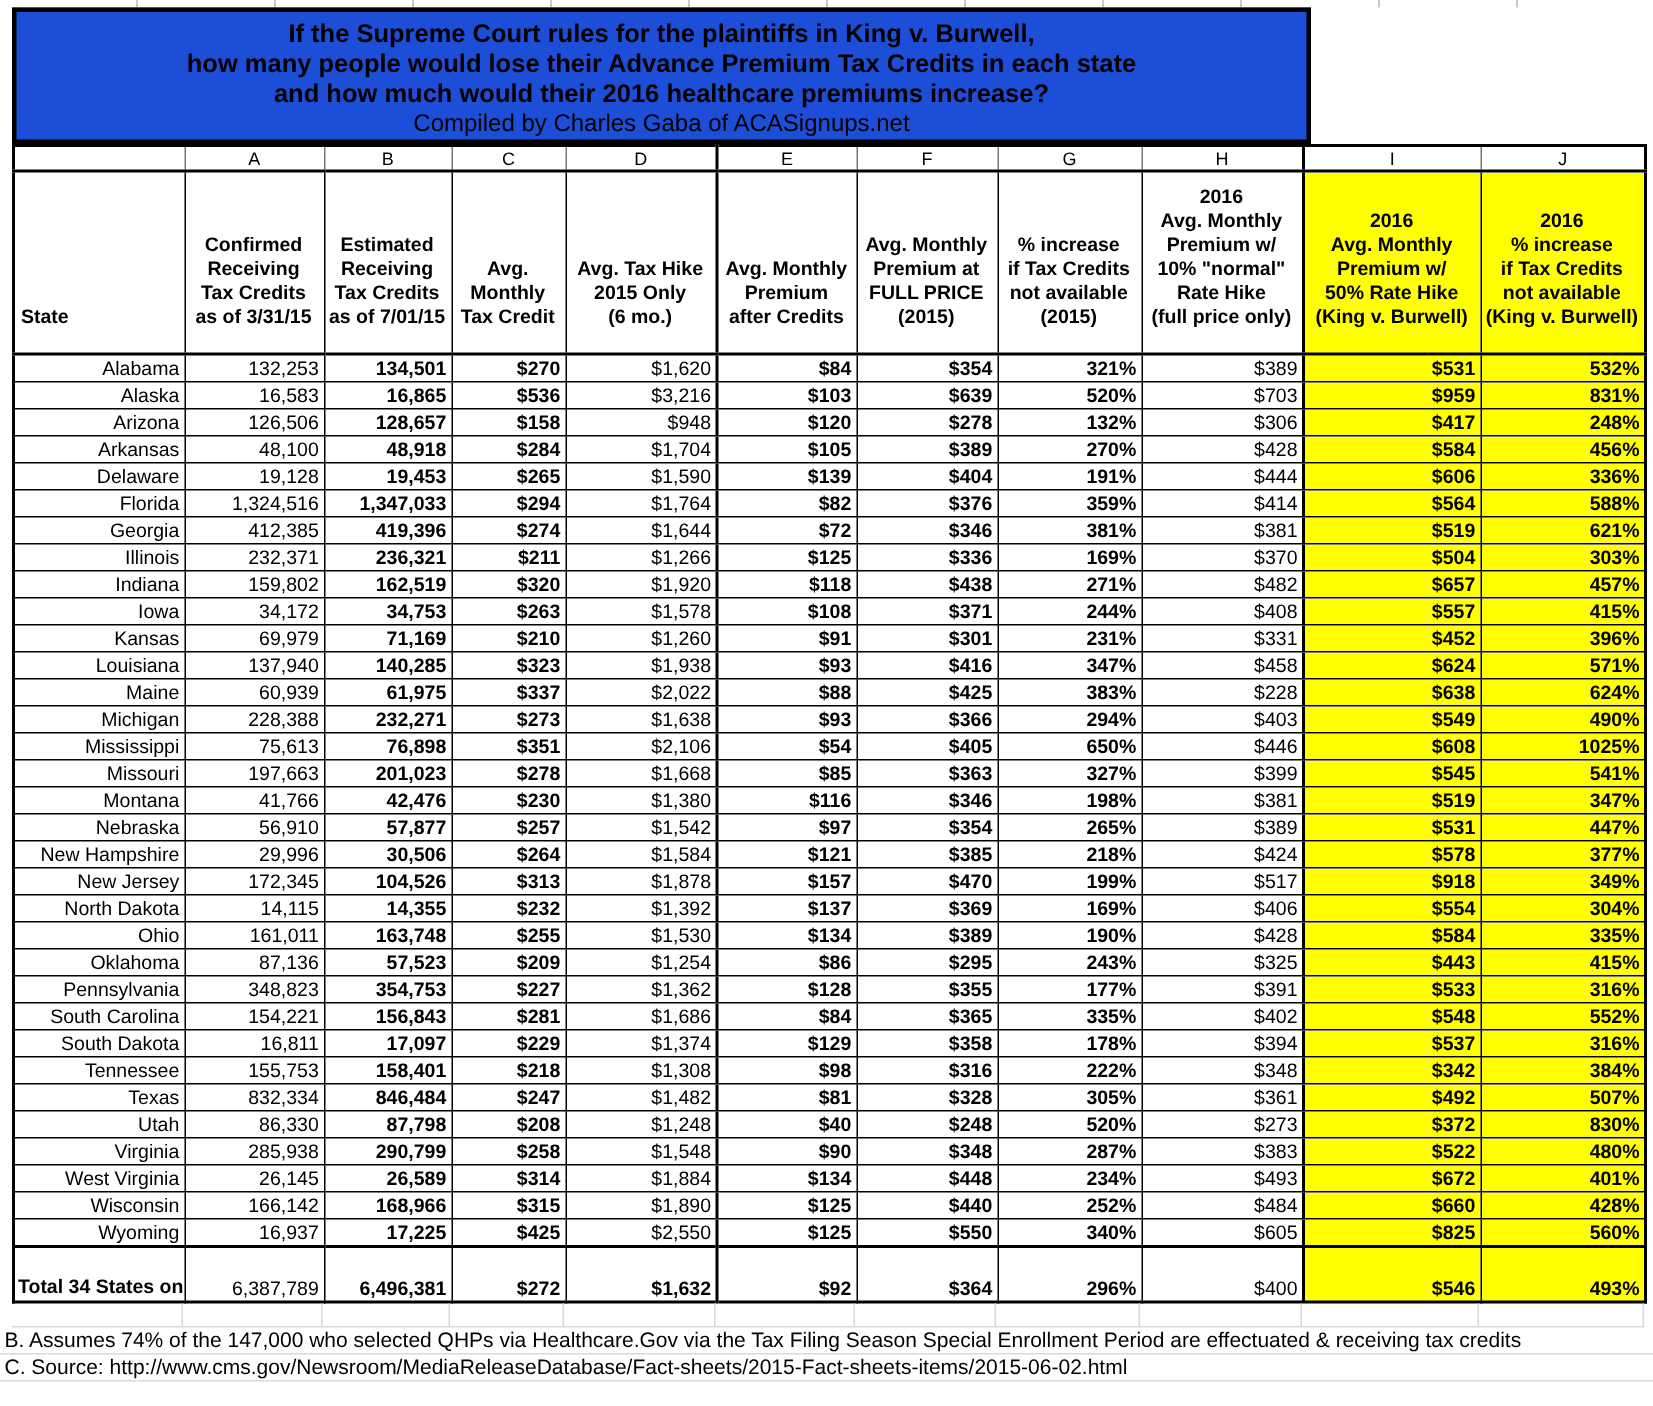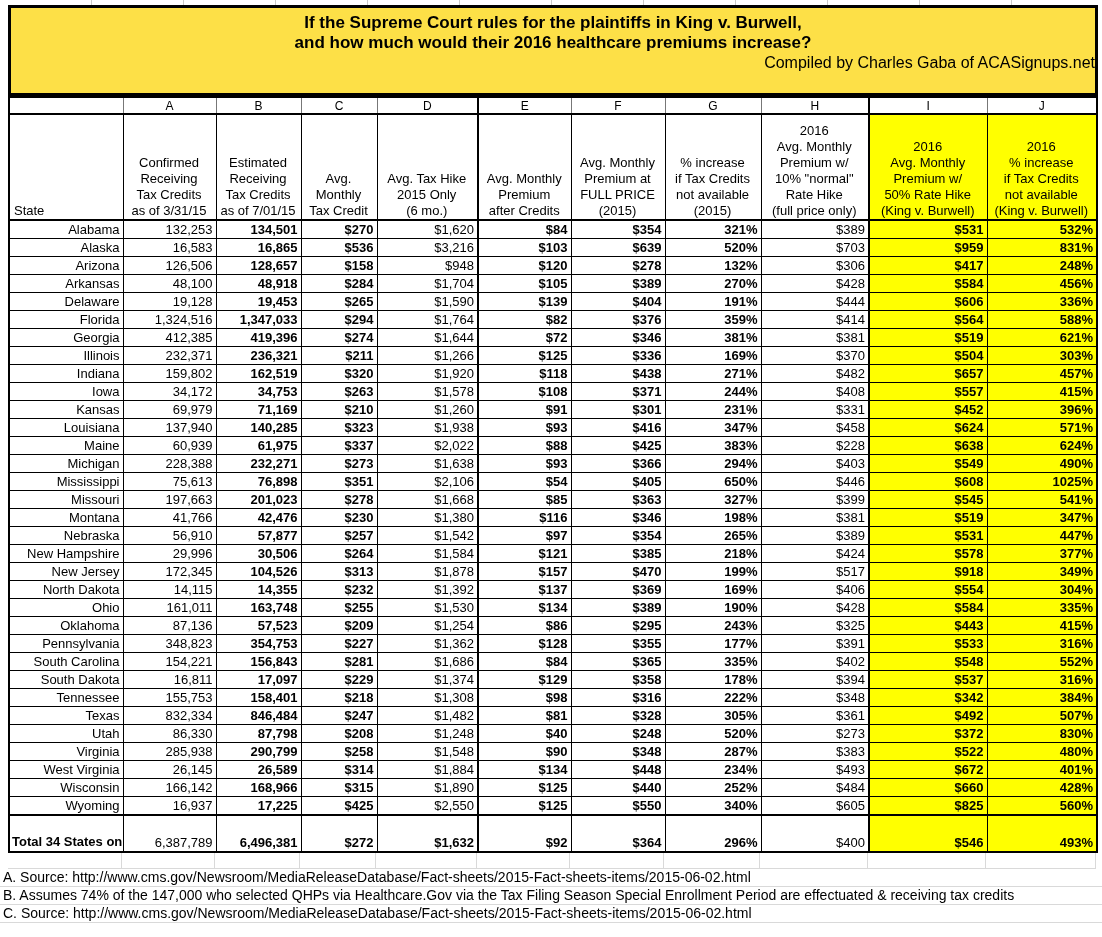--- a/index.html
+++ b/index.html
@@ -1,50 +1,51 @@
 <!DOCTYPE html>
 <html><head>
 <meta charset="utf-8">
 <style>
   html,body{margin:0;padding:0;background:#fff;}
   body{width:1102px;height:937px;font-family:"Liberation Sans",sans-serif;color:#000;overflow:hidden;}
   .top-strip{height:5px;width:1102px;
     background-image:repeating-linear-gradient(to right,#fff 0,#fff 91px,#c9c9c9 91px,#c9c9c9 92px);}
-  .title-box{margin-left:8px;width:1090px;height:91px;border:3px solid #000;box-sizing:border-box;
-    text-align:center;padding-top:5px;background:#fde047;}
+  .title-box{margin-left:8px;width:866px;height:91px;border:3px solid #000;box-sizing:border-box;
+    text-align:center;padding-top:5px;background:#1d4ed8;}
   .title-line{font-weight:bold;font-size:17px;line-height:20px;}
-  .compiled-line{font-size:16px;line-height:20px;text-align:right;}
+  .compiled-line{font-size:16px;line-height:20px;}
   table.sheet{border-collapse:collapse;table-layout:fixed;margin-left:8px;width:1088px;
     border:2px solid #000;}
   table.sheet th,table.sheet td{border:1px solid #000;padding:0 3px 1px 2px;vertical-align:bottom;
     overflow:hidden;white-space:nowrap;}
   tr.letters-row th{height:15px;font-size:12px;font-weight:normal;text-align:center;
     border:1px solid #777;border-bottom:2px solid #000;padding:0;background:#fff;}
-  tr.header-row th{height:104px;font-size:13px;line-height:16px;font-weight:normal;text-align:center;
-    white-space:pre-line;border-bottom:2px solid #000;padding-bottom:0;}
+  tr.header-row th{height:104px;font-size:13px;line-height:16px;font-weight:bold;text-align:center;
+    white-space:pre-line;border-bottom:2px solid #000;padding-bottom:16px;}
   tr.header-row th.state-h{text-align:left;vertical-align:bottom;padding-left:4px;}
   tr.data-row td{height:16px;font-size:13px;text-align:right;}
   tr.total-row td{height:34px;font-size:13px;text-align:right;border-top:2px solid #000;}
   td.total-label{text-align:center;font-weight:bold;white-space:pre-line;line-height:16px;vertical-align:middle;}
   .bold{font-weight:bold;}
   .yellow{background:#FFFF00;}
   .thickL{border-left:2px solid #000 !important;}
   .ghost-row{margin-left:8px;width:1088px;height:15px;display:flex;border-bottom:1px solid #d9d9d9;}
   .ghost-cell{border-right:1px solid #d9d9d9;height:100%;box-sizing:border-box;}
   .footnotes{width:1102px;}
   .footnote-row{height:17px;line-height:16px;font-size:14px;padding-left:3px;border-bottom:1px solid #d9d9d9;
     white-space:nowrap;overflow:hidden;}
 </style>
 </head>
 <body>
 
 <div class="top-strip"></div>
 
 <div class="title-box">
   <div class="title-line">If the Supreme Court rules for the plaintiffs in King v. Burwell,</div>
+  <div class="title-line">how many people would lose their Advance Premium Tax Credits in each state</div>
   <div class="title-line">and how much would their 2016 healthcare premiums increase?</div>
   <div class="compiled-line">Compiled by Charles Gaba of ACASignups.net</div>
 </div>
 
 <table class="sheet">
   <colgroup>
       <col style="width: 114px;">
       <col style="width: 93px;">
       <col style="width: 85px;">
       <col style="width: 76px;">
@@ -570,16 +571,15 @@
     <div class="ghost-cell" style="width: 101px;"></div>
     <div class="ghost-cell" style="width: 93px;"></div>
     <div class="ghost-cell" style="width: 94px;"></div>
     <div class="ghost-cell" style="width: 96px;"></div>
     <div class="ghost-cell" style="width: 108px;"></div>
     <div class="ghost-cell" style="width: 118px;"></div>
     <div class="ghost-cell" style="width: 110px;"></div>
   </div>
 
 <div class="footnotes">
-    <div class="footnote-row">A. Source: http://www.cms.gov/Newsroom/MediaReleaseDatabase/Fact-sheets/2015-Fact-sheets-items/2015-06-02.html</div>
     <div class="footnote-row">B. Assumes 74% of the 147,000 who selected QHPs via Healthcare.Gov via the Tax Filing Season Special Enrollment Period are effectuated &amp; receiving tax credits</div>
     <div class="footnote-row">C. Source: http://www.cms.gov/Newsroom/MediaReleaseDatabase/Fact-sheets/2015-Fact-sheets-items/2015-06-02.html</div>
   </div>
 
 </body></html>

